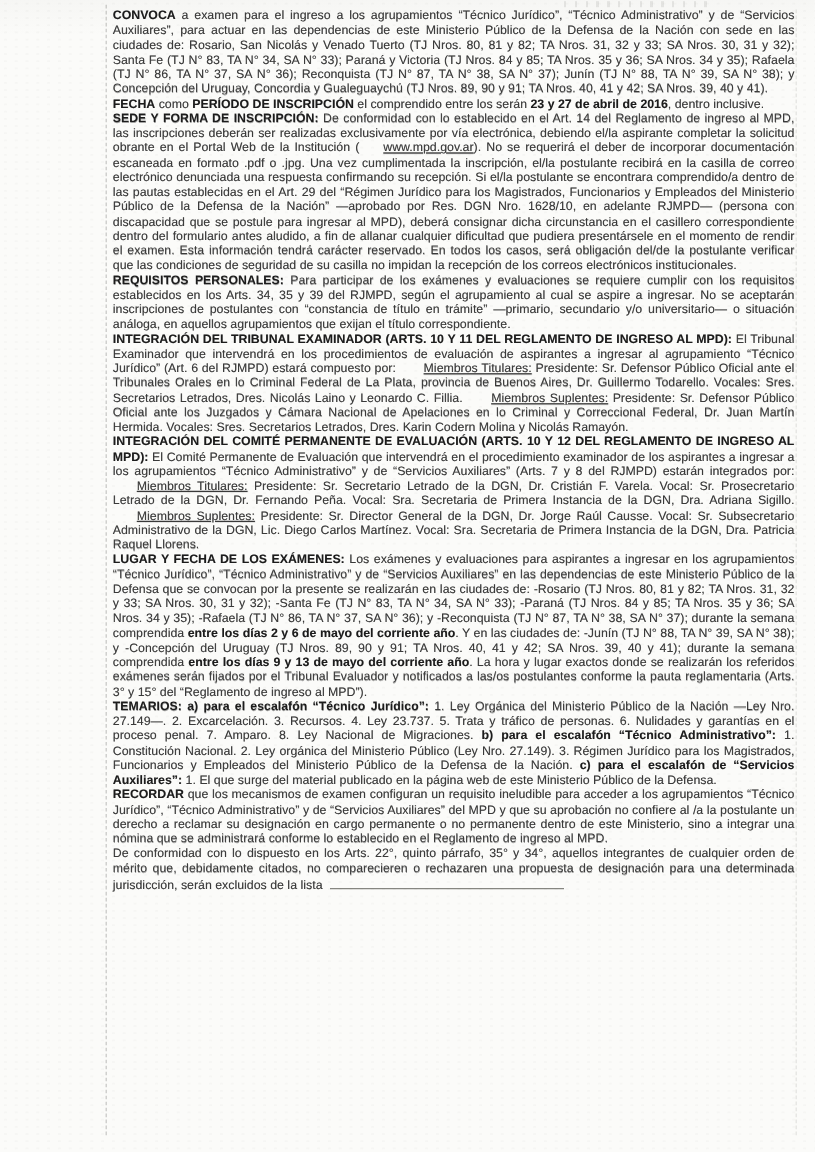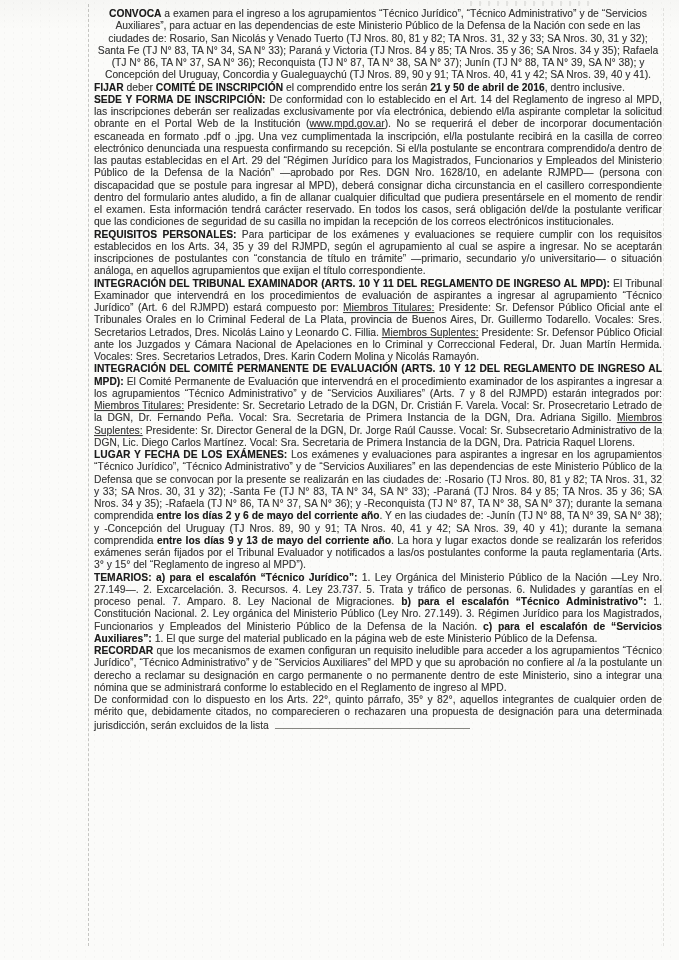--- a/index.html
+++ b/index.html
@@ -22,46 +22,46 @@
   .margin-line.right { left: 663px; top: 8px; bottom: 14px; border-left: 1px dashed rgba(140,140,132,0.22); }
   .doc {
     position: absolute; left: 94px; top: 8px; width: 568px;
     font-size: 10.2px; line-height: 12.25px;
     color: var(--ink, #3a3a3a);
     text-align: justify;
     letter-spacing: 0.05px;
     text-shadow: 0.2px 0.2px 0.35px rgba(55,55,55,0.45);
   }
   .para { margin: 0; }
-  .para.center { text-align: center; }
+  .para.center { }
   .b { font-weight: bold; color: var(--heading-ink, #1c1c1c); }
-  .u { text-decoration: underline; }
+  .u { text-decoration: underline; margin-left: 20px; }
   .rule {
     display: inline-block; width: 195px; height: 9px;
     border-bottom: 1.5px solid rgba(95,95,88,0.75);
     margin-left: 6px;
   }
   .smudge-top-right {
     position: absolute; left: 470px; top: 1px; width: 120px; height: 5px;
     background: repeating-linear-gradient(90deg, rgba(90,90,85,0.25) 0 2px, transparent 2px 9px);
     opacity: 0.5;
   }
 </style>
 </head>
 <body>
 
 <div class="page">
   <div class="smudge-top-right"></div>
   <div class="margin-line left"></div>
   <div class="margin-line right"></div>
   <div class="doc">
       <div class="para center"><span class="b ">CONVOCA</span><span class=""> a examen para el ingreso a los agrupamientos “Técnico Jurídico”, “Técnico Administrativo” y de “Servicios Auxiliares”, para actuar en las dependencias de este Ministerio Público de la Defensa de la Nación con sede en las ciudades de: Rosario, San Nicolás y Venado Tuerto (TJ Nros. 80, 81 y 82; TA Nros. 31, 32 y 33; SA Nros. 30, 31 y 32); Santa Fe (TJ N° 83, TA N° 34, SA N° 33); Paraná y Victoria (TJ Nros. 84 y 85; TA Nros. 35 y 36; SA Nros. 34 y 35); Rafaela (TJ N° 86, TA N° 37, SA N° 36); Reconquista (TJ N° 87, TA N° 38, SA N° 37); Junín (TJ N° 88, TA N° 39, SA N° 38); y Concepción del Uruguay, Concordia y Gualeguaychú (TJ Nros. 89, 90 y 91; TA Nros. 40, 41 y 42; SA Nros. 39, 40 y 41).</span></div>
-      <div class="para"><span class="b ">FIJAR</span><span class=""> deber </span><span class="b ">COMITÉ DE INSCRIPCIÓN</span><span class=""> el comprendido entre los serán </span><span class="b ">21 y 50 de abril de 2016</span><span class="">, dentro inclusive.</span></div>
+      <div class="para"><span class="b ">FECHA</span><span class=""> como </span><span class="b ">PERÍODO DE INSCRIPCIÓN</span><span class=""> el comprendido entre los serán </span><span class="b ">23 y 27 de abril de 2016</span><span class="">, dentro inclusive.</span></div>
       <div class="para"><span class="b ">SEDE Y FORMA DE INSCRIPCIÓN:</span><span class=""> De conformidad con lo establecido en el Art. 14 del Reglamento de ingreso al MPD, las inscripciones deberán ser realizadas exclusivamente por vía electrónica, debiendo el/la aspirante completar la solicitud obrante en el Portal Web de la Institución (</span><span class="u">www.mpd.gov.ar</span><span class="">). No se requerirá el deber de incorporar documentación escaneada en formato .pdf o .jpg. Una vez cumplimentada la inscripción, el/la postulante recibirá en la casilla de correo electrónico denunciada una respuesta confirmando su recepción. Si el/la postulante se encontrara comprendido/a dentro de las pautas establecidas en el Art. 29 del “Régimen Jurídico para los Magistrados, Funcionarios y Empleados del Ministerio Público de la Defensa de la Nación” —aprobado por Res. DGN Nro. 1628/10, en adelante RJMPD— (persona con discapacidad que se postule para ingresar al MPD), deberá consignar dicha circunstancia en el casillero correspondiente dentro del formulario antes aludido, a fin de allanar cualquier dificultad que pudiera presentársele en el momento de rendir el examen. Esta información tendrá carácter reservado. En todos los casos, será obligación del/de la postulante verificar que las condiciones de seguridad de su casilla no impidan la recepción de los correos electrónicos institucionales.</span></div>
       <div class="para"><span class="b ">REQUISITOS PERSONALES:</span><span class=""> Para participar de los exámenes y evaluaciones se requiere cumplir con los requisitos establecidos en los Arts. 34, 35 y 39 del RJMPD, según el agrupamiento al cual se aspire a ingresar. No se aceptarán inscripciones de postulantes con “constancia de título en trámite” —primario, secundario y/o universitario— o situación análoga, en aquellos agrupamientos que exijan el título correspondiente.</span></div>
       <div class="para"><span class="b ">INTEGRACIÓN DEL TRIBUNAL EXAMINADOR (ARTS. 10 Y 11 DEL REGLAMENTO DE INGRESO AL MPD):</span><span class=""> El Tribunal Examinador que intervendrá en los procedimientos de evaluación de aspirantes a ingresar al agrupamiento “Técnico Jurídico” (Art. 6 del RJMPD) estará compuesto por: </span><span class="u">Miembros Titulares:</span><span class=""> Presidente: Sr. Defensor Público Oficial ante el Tribunales Orales en lo Criminal Federal de La Plata, provincia de Buenos Aires, Dr. Guillermo Todarello. Vocales: Sres. Secretarios Letrados, Dres. Nicolás Laino y Leonardo C. Fillia. </span><span class="u">Miembros Suplentes:</span><span class=""> Presidente: Sr. Defensor Público Oficial ante los Juzgados y Cámara Nacional de Apelaciones en lo Criminal y Correccional Federal, Dr. Juan Martín Hermida. Vocales: Sres. Secretarios Letrados, Dres. Karin Codern Molina y Nicolás Ramayón.</span></div>
       <div class="para"><span class="b ">INTEGRACIÓN DEL COMITÉ PERMANENTE DE EVALUACIÓN (ARTS. 10 Y 12 DEL REGLAMENTO DE INGRESO AL MPD):</span><span class=""> El Comité Permanente de Evaluación que intervendrá en el procedimiento examinador de los aspirantes a ingresar a los agrupamientos “Técnico Administrativo” y de “Servicios Auxiliares” (Arts. 7 y 8 del RJMPD) estarán integrados por: </span><span class="u">Miembros Titulares:</span><span class=""> Presidente: Sr. Secretario Letrado de la DGN, Dr. Cristián F. Varela. Vocal: Sr. Prosecretario Letrado de la DGN, Dr. Fernando Peña. Vocal: Sra. Secretaria de Primera Instancia de la DGN, Dra. Adriana Sigillo. </span><span class="u">Miembros Suplentes:</span><span class=""> Presidente: Sr. Director General de la DGN, Dr. Jorge Raúl Causse. Vocal: Sr. Subsecretario Administrativo de la DGN, Lic. Diego Carlos Martínez. Vocal: Sra. Secretaria de Primera Instancia de la DGN, Dra. Patricia Raquel Llorens.</span></div>
       <div class="para"><span class="b ">LUGAR Y FECHA DE LOS EXÁMENES:</span><span class=""> Los exámenes y evaluaciones para aspirantes a ingresar en los agrupamientos “Técnico Jurídico”, “Técnico Administrativo” y de “Servicios Auxiliares” en las dependencias de este Ministerio Público de la Defensa que se convocan por la presente se realizarán en las ciudades de: -Rosario (TJ Nros. 80, 81 y 82; TA Nros. 31, 32 y 33; SA Nros. 30, 31 y 32); -Santa Fe (TJ N° 83, TA N° 34, SA N° 33); -Paraná (TJ Nros. 84 y 85; TA Nros. 35 y 36; SA Nros. 34 y 35); -Rafaela (TJ N° 86, TA N° 37, SA N° 36); y -Reconquista (TJ N° 87, TA N° 38, SA N° 37); durante la semana comprendida </span><span class="b ">entre los días 2 y 6 de mayo del corriente año</span><span class="">. Y en las ciudades de: -Junín (TJ N° 88, TA N° 39, SA N° 38); y -Concepción del Uruguay (TJ Nros. 89, 90 y 91; TA Nros. 40, 41 y 42; SA Nros. 39, 40 y 41); durante la semana comprendida </span><span class="b ">entre los días 9 y 13 de mayo del corriente año</span><span class="">. La hora y lugar exactos donde se realizarán los referidos exámenes serán fijados por el Tribunal Evaluador y notificados a las/os postulantes conforme la pauta reglamentaria (Arts. 3° y 15° del “Reglamento de ingreso al MPD”).</span></div>
       <div class="para"><span class="b ">TEMARIOS: a) para el escalafón “Técnico Jurídico”:</span><span class=""> 1. Ley Orgánica del Ministerio Público de la Nación —Ley Nro. 27.149—. 2. Excarcelación. 3. Recursos. 4. Ley 23.737. 5. Trata y tráfico de personas. 6. Nulidades y garantías en el proceso penal. 7. Amparo. 8. Ley Nacional de Migraciones. </span><span class="b ">b) para el escalafón “Técnico Administrativo”:</span><span class=""> 1. Constitución Nacional. 2. Ley orgánica del Ministerio Público (Ley Nro. 27.149). 3. Régimen Jurídico para los Magistrados, Funcionarios y Empleados del Ministerio Público de la Defensa de la Nación. </span><span class="b ">c) para el escalafón de “Servicios Auxiliares”:</span><span class=""> 1. El que surge del material publicado en la página web de este Ministerio Público de la Defensa.</span></div>
       <div class="para"><span class="b ">RECORDAR</span><span class=""> que los mecanismos de examen configuran un requisito ineludible para acceder a los agrupamientos “Técnico Jurídico”, “Técnico Administrativo” y de “Servicios Auxiliares” del MPD y que su aprobación no confiere al /a la postulante un derecho a reclamar su designación en cargo permanente o no permanente dentro de este Ministerio, sino a integrar una nómina que se administrará conforme lo establecido en el Reglamento de ingreso al MPD.</span></div>
-      <div class="para"><span class="">De conformidad con lo dispuesto en los Arts. 22°, quinto párrafo, 35° y 82°, aquellos integrantes de cualquier orden de mérito que, debidamente citados, no comparecieren o rechazaren una propuesta de designación para una determinada jurisdicción, serán excluidos de la lista</span><span class="rule"></span></div>
+      <div class="para"><span class="">De conformidad con lo dispuesto en los Arts. 22°, quinto párrafo, 35° y 34°, aquellos integrantes de cualquier orden de mérito que, debidamente citados, no comparecieren o rechazaren una propuesta de designación para una determinada jurisdicción, serán excluidos de la lista</span><span class="rule"></span></div>
     </div>
 </div>
 
 </body></html>

